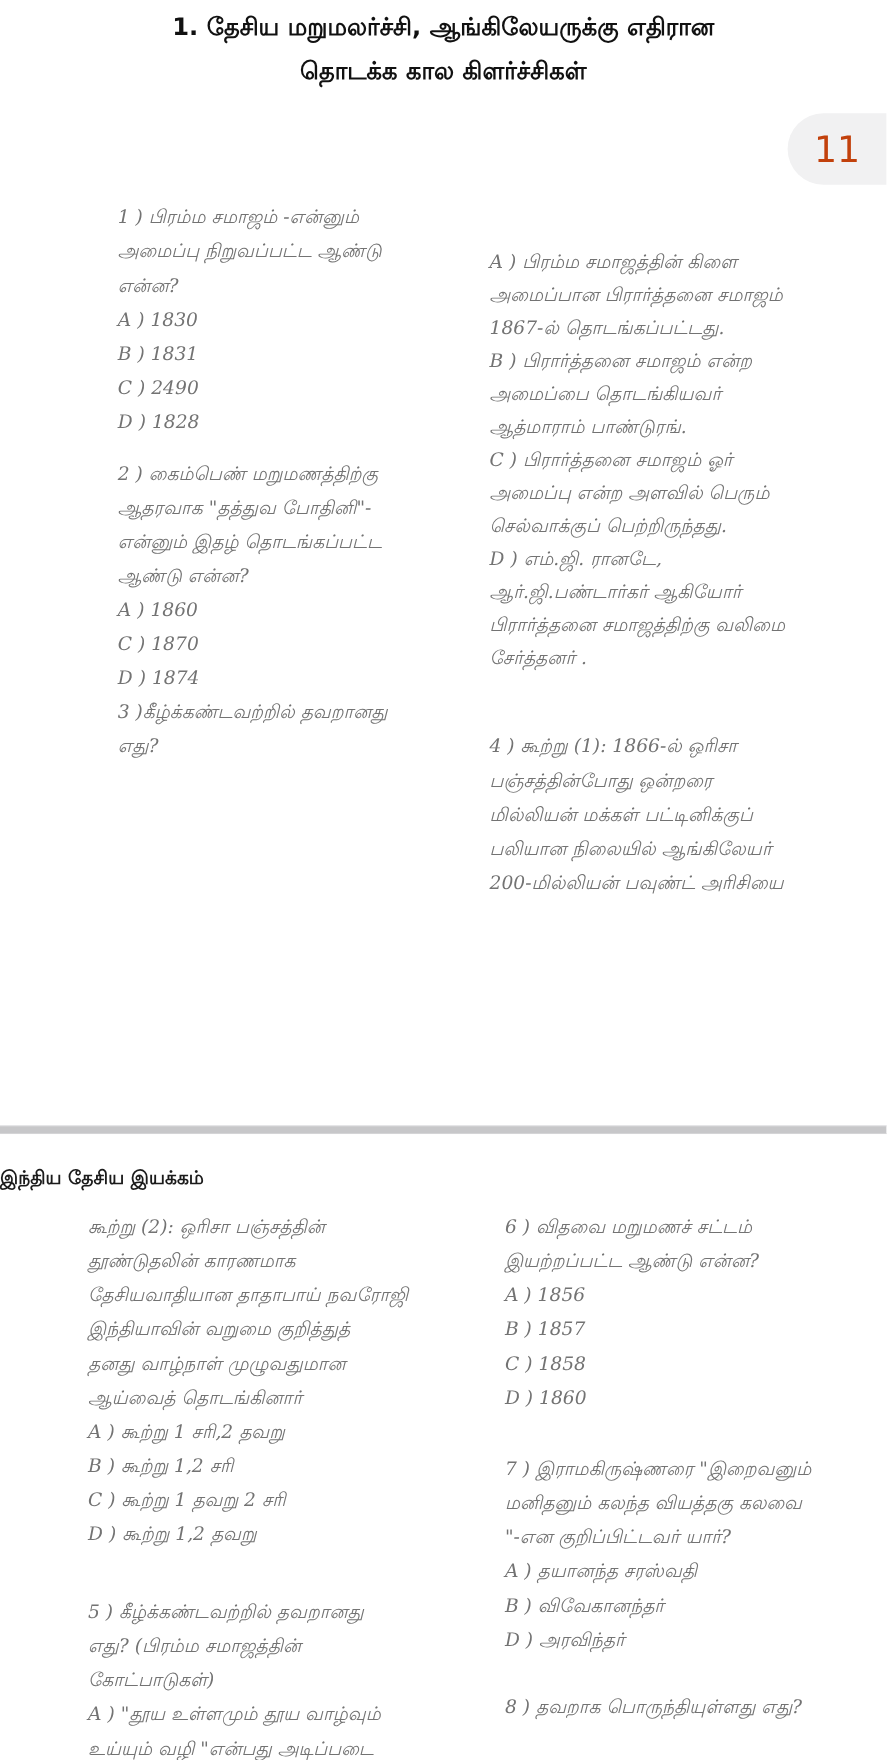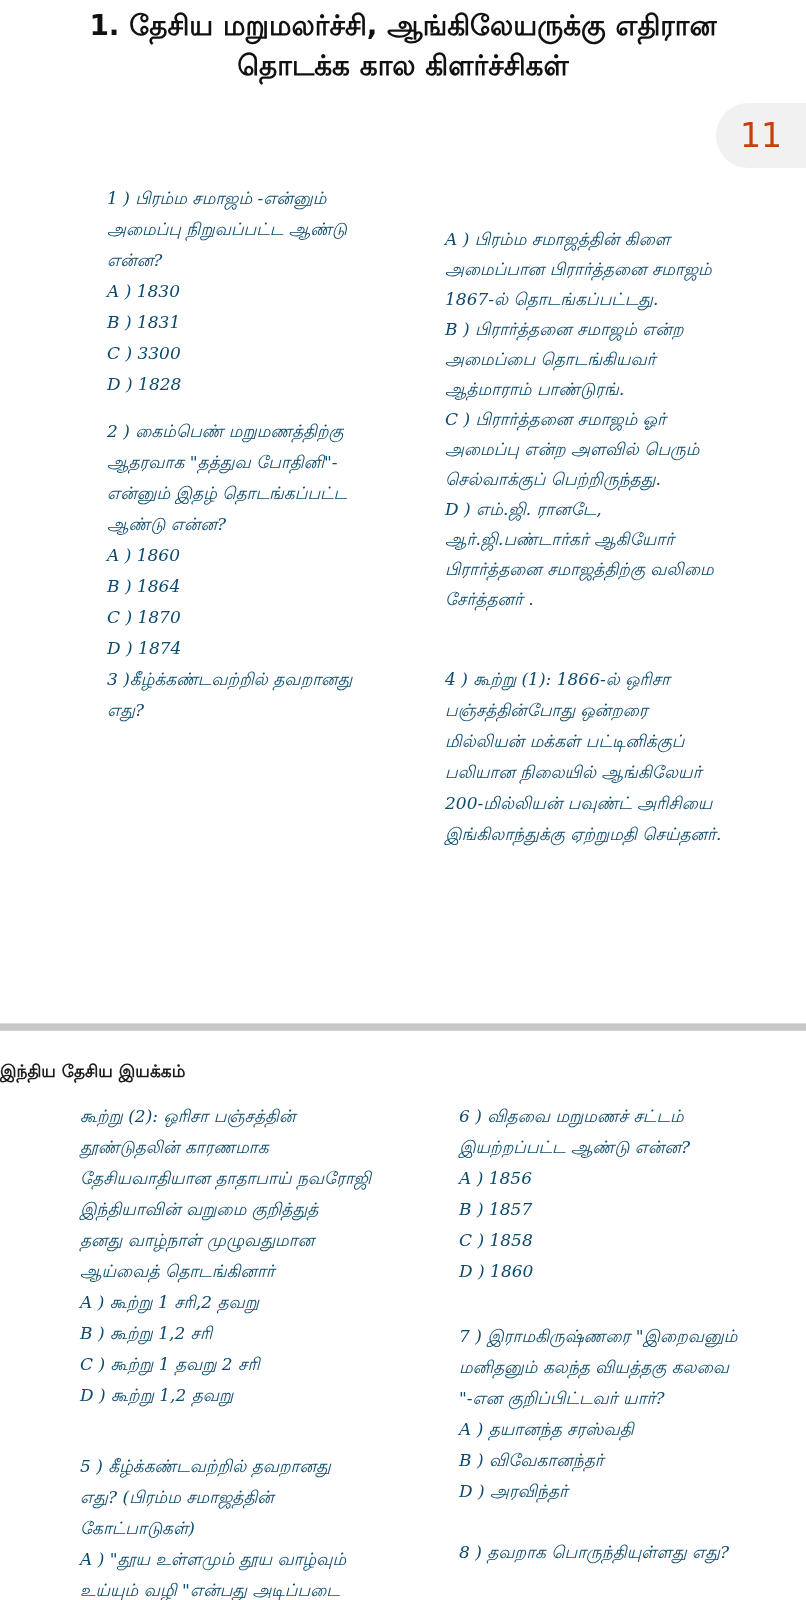--- a/index.html
+++ b/index.html
@@ -23,21 +23,21 @@
 
   .title {
     position: absolute;
     top: 6px;
     left: 0;
     right: 0;
     margin: 0;
     text-align: center;
     font-family: "DejaVu Sans", sans-serif;
     font-weight: 700;
-    font-size: 28px;
+    font-size: 22px;
     line-height: 40px;
     color: #111111;
   }
   .title .tline { display: block; }
 
   .badge {
     position: absolute;
     top: 103px;
     right: 0;
     width: 90px;
@@ -70,21 +70,21 @@
     font-weight: 700;
     font-size: 17px;
     line-height: 24px;
     color: #1b1b1b;
   }
 
   .col {
     position: absolute;
     font-style: italic;
     font-size: 17px;
-    color: #0c4a6e;
+    color: #737373;
   }
   .line { white-space: nowrap; }
 
   .col-l1 { left: 107px; top: 183px; width: 312px; line-height: 31px; }
   .col-r1 { left: 445px; top: 184px; width: 352px; line-height: 30px; margin-top: 40px; }
   .col-l2 { left: 80px;  top: 70px;  width: 340px; line-height: 31px; }
   .col-r2 { left: 417px; top: 70px;  width: 382px; line-height: 31px; margin-left: 42px; }
 
   .col-l1 .block:nth-child(2) { margin-top: 16px; }
   .col-l1 .block:nth-child(3) { }
@@ -102,30 +102,29 @@
     <span class="tline">தொடக்க கால கிளர்ச்சிகள்</span>
   </h1>
   <div class="badge">11</div>
   <div class="col col-l1">
       <div class="block">
         <div class="line">1 ) பிரம்ம சமாஜம் -என்னும்</div>
         <div class="line">அமைப்பு நிறுவப்பட்ட ஆண்டு</div>
         <div class="line">என்ன?</div>
         <div class="line">A ) 1830</div>
         <div class="line">B ) 1831</div>
-        <div class="line">C ) 3300</div>
+        <div class="line">C ) 2490</div>
         <div class="line">D ) 1828</div>
       </div>
       <div class="block">
         <div class="line">2 ) கைம்பெண் மறுமணத்திற்கு</div>
         <div class="line">ஆதரவாக "தத்துவ போதினி"-</div>
         <div class="line">என்னும் இதழ் தொடங்கப்பட்ட</div>
         <div class="line">ஆண்டு என்ன?</div>
         <div class="line">A ) 1860</div>
-        <div class="line">B ) 1864</div>
         <div class="line">C ) 1870</div>
         <div class="line">D ) 1874</div>
       </div>
       <div class="block">
         <div class="line">3 )கீழ்க்கண்டவற்றில் தவறானது</div>
         <div class="line">எது?</div>
       </div>
     </div>
   <div class="col col-r1">
       <div class="block">
@@ -142,21 +141,20 @@
         <div class="line">ஆர்.ஜி.பண்டார்கர் ஆகியோர்</div>
         <div class="line">பிரார்த்தனை சமாஜத்திற்கு வலிமை</div>
         <div class="line">சேர்த்தனர் .</div>
       </div>
       <div class="block">
         <div class="line">4 ) கூற்று (1): 1866-ல் ஒரிசா</div>
         <div class="line">பஞ்சத்தின்போது ஒன்றரை</div>
         <div class="line">மில்லியன் மக்கள் பட்டினிக்குப்</div>
         <div class="line">பலியான நிலையில் ஆங்கிலேயர்</div>
         <div class="line">200-மில்லியன் பவுண்ட் அரிசியை</div>
-        <div class="line">இங்கிலாந்துக்கு ஏற்றுமதி செய்தனர்.</div>
       </div>
     </div>
 </section>
 
 <div class="divider"></div>
 
 <section class="page page2">
   <h2 class="heading">இந்திய தேசிய இயக்கம்</h2>
   <div class="col col-l2">
       <div class="block">

